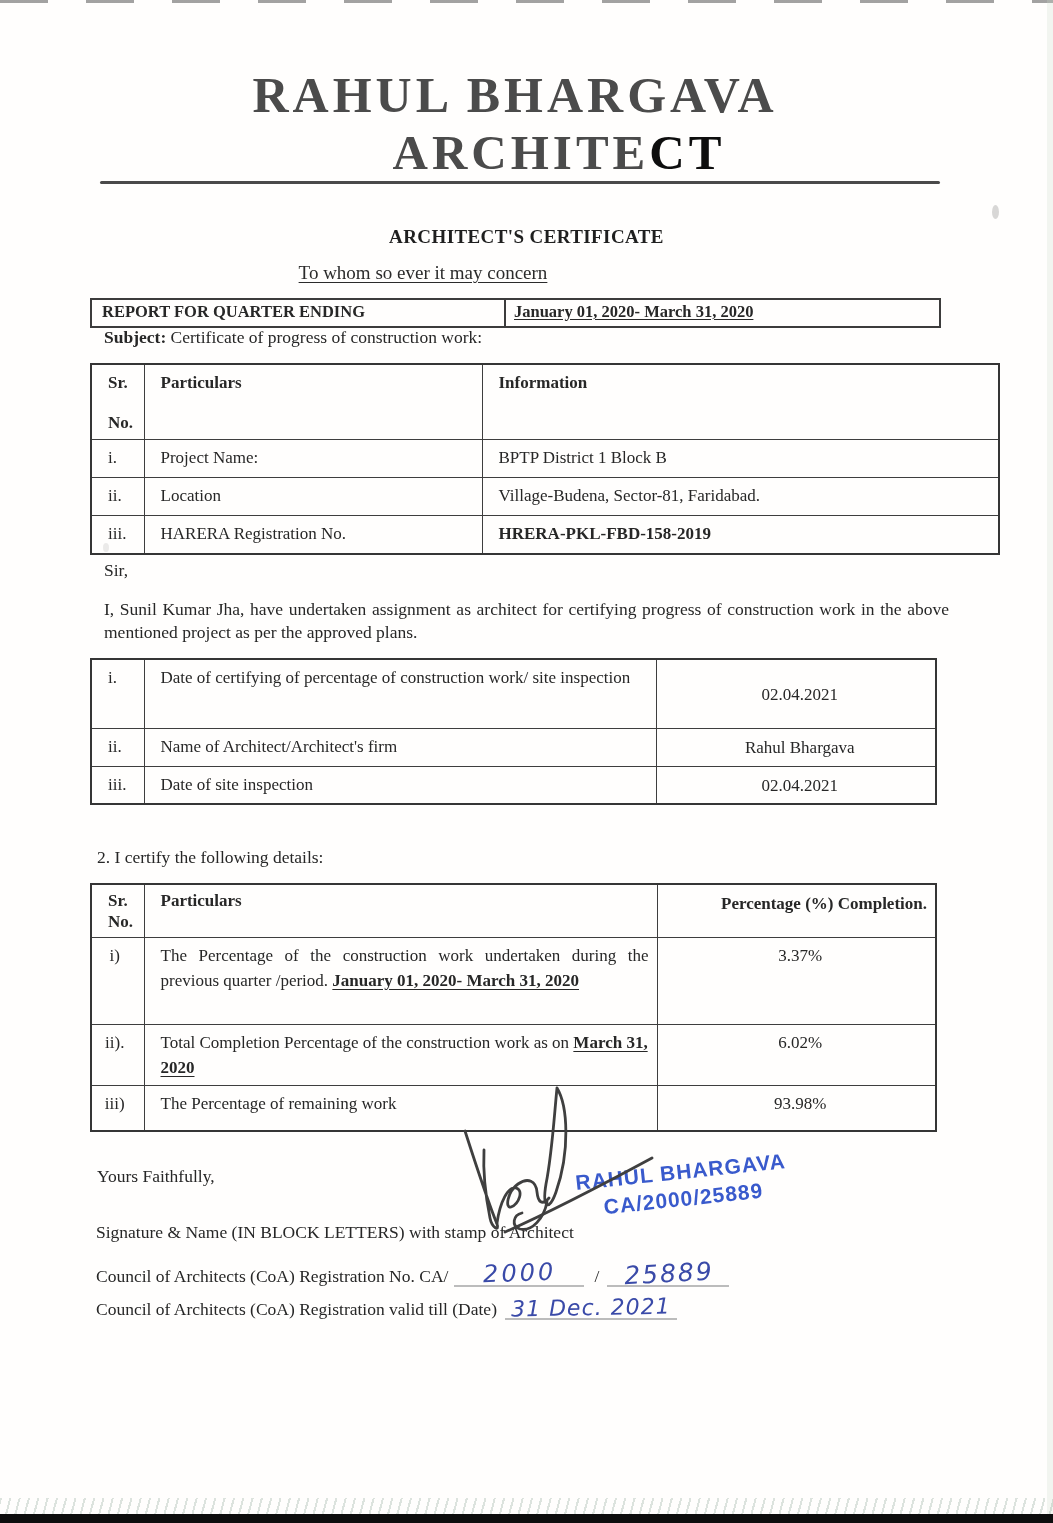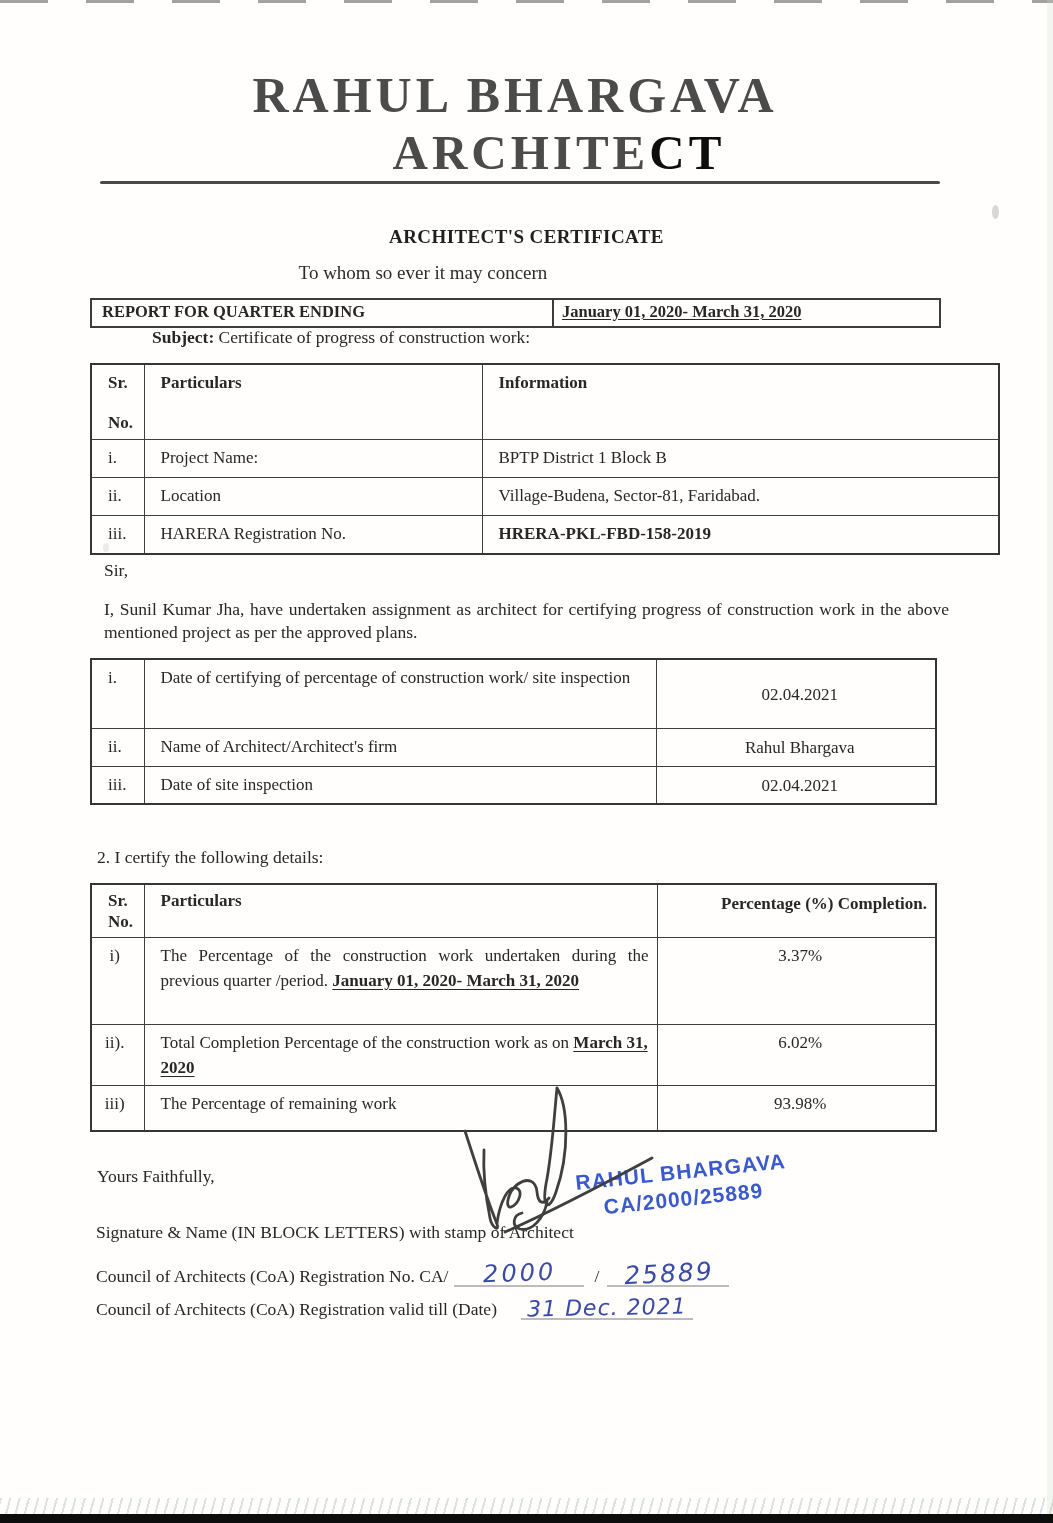--- a/index.html
+++ b/index.html
@@ -21,31 +21,31 @@
   .lh-name{top:70px;left:0;width:1030px;text-align:center;font-size:50px;font-weight:bold;
     letter-spacing:4px;color:#4b4b4b;line-height:1;}
   .lh-prof{top:128px;left:0;width:1030px;text-align:center;font-size:49px;font-weight:bold;
     letter-spacing:4px;color:#4b4b4b;line-height:1;padding-left:44px;}
   .lh-prof .dark{color:#0e0e0e;}
   .lh-rule{top:181px;left:100px;width:840px;height:3px;background:#4a4a4a;border-radius:2px;}
 
   .cert-heading{top:226px;left:0;width:1053px;text-align:center;font-size:19px;font-weight:bold;
     letter-spacing:.4px;color:#1f1f1f;}
   .concern{top:262px;left:0;width:846px;text-align:center;font-size:19px;color:#2b2b2b;
-    text-underline-offset:3px;}
+    text-decoration:underline;text-underline-offset:3px;}
 
   
   .report-box{top:298px;left:90px;width:847px;height:26px;border:2px solid #3c3c3c;display:flex;}
-  .report-label{width:460px;padding:2px 0 16px 10px;font-weight:bold;font-size:16.5px;box-sizing:border-box;border-radius:10px;}
+  .report-label{width:412px;padding:2px 0 16px 10px;font-weight:bold;font-size:16.5px;box-sizing:border-box;border-radius:10px;}
   .report-value{flex:1;border-left:2px solid #3c3c3c;padding:2px 0 0 8px;font-weight:bold;font-size:16.5px;
     box-sizing:border-box;}
   .report-value span{text-decoration:underline;text-underline-offset:2px;}
 
   .subject-line{top:327px;left:104px;font-size:17.5px;}
-  .subject-line b{font-weight:bold;margin-left:48px;}
+  .subject-line b{font-weight:bold;}
 
   table{border-collapse:collapse;table-layout:fixed;}
   td{border:1.6px solid #3e3e3e;vertical-align:top;font-size:17px;line-height:1.5;
      padding:5px 8px 4px 16px;box-sizing:border-box;word-wrap:break-word;}
   .outer{border:2.4px solid #353535;}
 
   
   .t-project{top:363px;left:90px;width:910px;}
   .t-project col.c1{width:53px;}.t-project col.c2{width:338px;}
   .t-project .hdr td{font-weight:bold;height:67px;}
@@ -89,21 +89,21 @@
 
   
   .coa1{top:1256px;left:96px;font-size:17.5px;z-index:1;}
   .coa2{top:1293px;left:96px;font-size:17.5px;z-index:1;}
   .blank{display:inline-block;border-bottom:2px solid #bcbcbc;text-align:center;vertical-align:bottom;}
   .ink{font-family:"DejaVu Sans",sans-serif;font-style:italic;color:#3a4aa8;display:inline-block;}
   .b1{width:130px;margin-left:6px;}
   .b1 .ink{font-size:24px;letter-spacing:3px;transform:rotate(-2deg) translateY(2px);}
   .b2{width:122px;margin-left:8px;}
   .b2 .ink{font-size:25px;letter-spacing:2px;transform:rotate(-3deg) translateY(3px);}
-  .b3{width:172px;margin-left:24px;text-align:center;}
+  .b3{width:172px;margin-left:8px;text-align:center;}
   .b3 .ink{font-size:22px;letter-spacing:1px;transform:rotate(-1deg) translateY(2px);}
   .sep{font-size:17.5px;margin-left:10px;}
 </style>
 </head>
 <body>
 
 <div class="page">
 
   <div class="abs top-dashes"></div>
   <div class="abs smudge" style="top:205px;left:992px;width:7px;height:14px;"></div>

